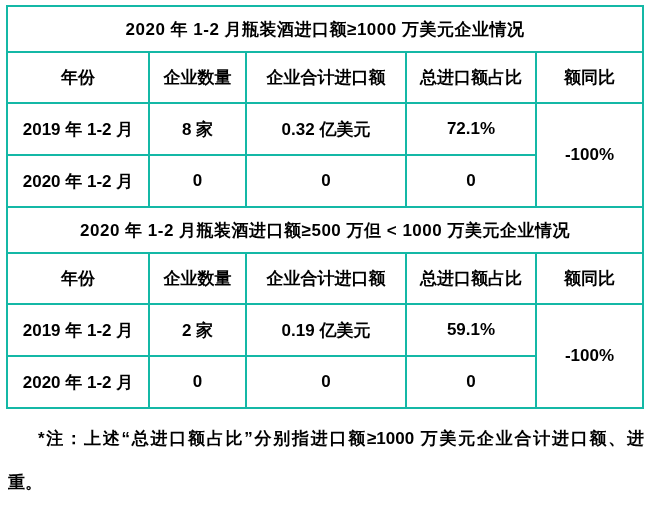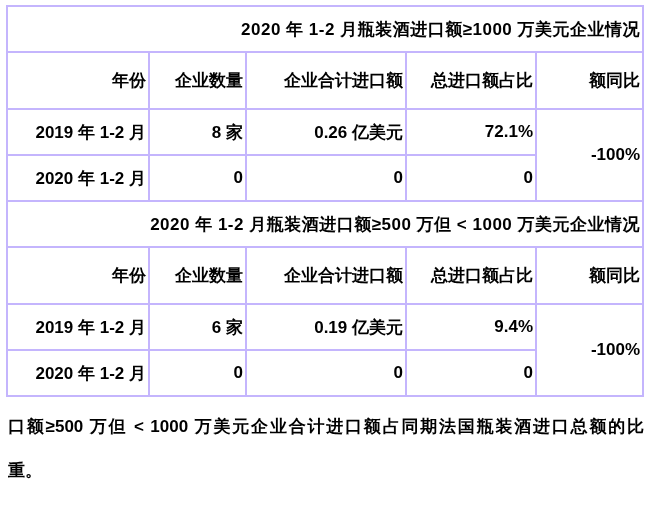--- a/index.html
+++ b/index.html
@@ -18,36 +18,36 @@
     height: 531px;
     background: #ffffff;
   }
   table.report-table {
     border-collapse: collapse;
     table-layout: fixed;
     width: 636px;
     margin: 5px 0 0 6px;
   }
   table.report-table td {
-    border: 2px solid #c4b5fd;
-    text-align: right;
+    border: 2px solid #14b8a6;
+    text-align: center;
     vertical-align: middle;
     font-size: 17px;
     font-weight: bold;
     padding: 0 2px;
     overflow: hidden;
     white-space: nowrap;
   }
   tr.title-row td {
     font-size: 17px;
     letter-spacing: 0.5px;
   }
   tr.title-row { height: 46px; }
-  tr.header-row { height: 57px; border-radius: 23px; }
-  tr.data-row { height: 46px; }
+  tr.header-row { height: 51px; border-radius: 23px; }
+  tr.data-row { height: 52px; }
   .footnote {
     margin: 8px 6px 0 8px;
     width: 636px;
     font-size: 17px;
     font-weight: bold;
   }
   .fn-line {
     height: 44px;
     line-height: 44px;
     white-space: nowrap;
@@ -82,21 +82,21 @@
     <tr class="header-row">
       <td>年份</td>
       <td>企业数量</td>
       <td>企业合计进口额</td>
       <td>总进口额占比</td>
       <td>额同比</td>
     </tr>
     <tr class="data-row">
       <td>2019 年 1-2 月</td>
       <td>8 家</td>
-      <td>0.26 亿美元</td>
+      <td>0.32 亿美元</td>
       <td>72.1%</td>
       <td rowspan="2">-100%</td>
     </tr>
     <tr class="data-row">
       <td>2020 年 1-2 月</td>
       <td>0</td>
       <td>0</td>
       <td>0</td>
     </tr>
 
@@ -105,32 +105,32 @@
     </tr>
     <tr class="header-row">
       <td>年份</td>
       <td>企业数量</td>
       <td>企业合计进口额</td>
       <td>总进口额占比</td>
       <td>额同比</td>
     </tr>
     <tr class="data-row">
       <td>2019 年 1-2 月</td>
-      <td>6 家</td>
+      <td>2 家</td>
       <td>0.19 亿美元</td>
-      <td>9.4%</td>
+      <td>59.1%</td>
       <td rowspan="2">-100%</td>
     </tr>
     <tr class="data-row">
       <td>2020 年 1-2 月</td>
       <td>0</td>
       <td>0</td>
       <td>0</td>
     </tr>
   </tbody>
     </table>
 
   <div class="footnote">
-    <div class="fn-line fn-just">口额≥500 万但 &lt; 1000 万美元企业合计进口额占同期法国瓶装酒进口总额的比</div>
+    <div class="fn-line fn-first fn-just">*注：上述“总进口额占比”分别指进口额≥1000 万美元企业合计进口额、进</div>
     <div class="fn-line">重。</div>
   </div>
 
 </div>
 
 </body></html>

